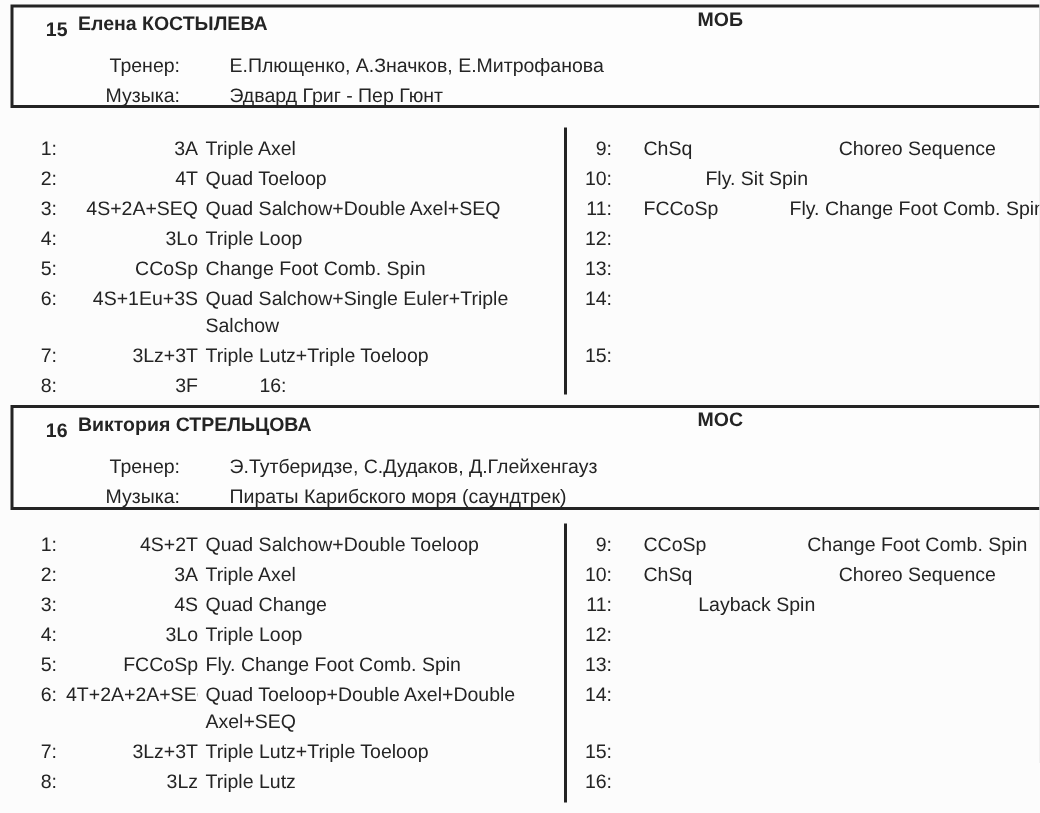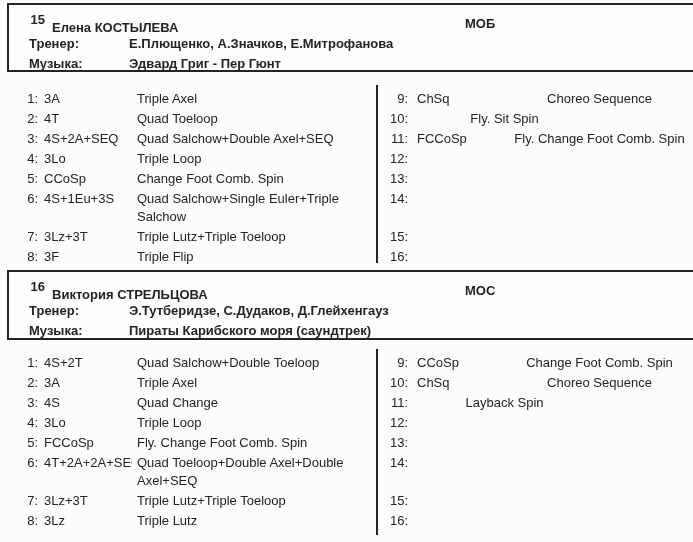--- a/index.html
+++ b/index.html
@@ -18,42 +18,42 @@
     left:7px;
     width:688px;              
     border:2px solid #242424;
     box-sizing:border-box;
     background:#fdfdfd;
   }
   .box-1 { top:3px;   height:69px; }
   .box-2 { top:270px; height:70px; }
 
   .start-num   { position:absolute; left:18px;  top:7px;  width:18px; text-align:right; font-weight:bold; }
-  .skater-name { position:absolute; left:43px;  top:15px;  font-weight:bold; white-space:nowrap; }
-  .club        { position:absolute; left:456px; top:11px;  font-weight:bold; }
-  .info-label  { position:absolute; left:20px;  width:91px; white-space:nowrap;font-weight:bold; }
-  .info-value  { position:absolute; left:120px; white-space:nowrap;font-weight:bold; }
+  .skater-name { position:absolute; left:43px;  top:3px;  font-weight:bold; white-space:nowrap; }
+  .club        { position:absolute; left:456px; top:0;  font-weight:bold; }
+  .info-label  { position:absolute; left:20px;  width:91px; text-align:right; white-space:nowrap; }
+  .info-value  { position:absolute; left:144px; white-space:nowrap; }
   .row-coach .info-label, .row-coach .info-value { top:31px; }
   .row-music .info-label, .row-music .info-value { top:51px; }
 
   .elements { position:absolute; left:0; width:693px; }
   .elements-1 { top:90px;  height:180px; }
   .elements-2 { top:354px; height:182px; }
 
   .vdiv { position:absolute; left:376px; top:-5px; width:2px; background:#242424; }
   .elements-1 .vdiv { height:178px; }
   .elements-2 .vdiv { height:186px; }
 
   .el-row { display:flex; align-items:flex-start; margin-bottom:2px; line-height:18px; }
   .cell   { display:block; flex:none; }
   .num-l  { width:38px;  text-align:right; }
-  .code-l { width:88px;  margin-left:6px;  white-space:nowrap; overflow:hidden; }
+  .code-l { width:88px;  margin-left:6px;  white-space:nowrap; overflow:hidden;text-align:right; }
   .desc-l { width:212px; margin-left:5px; }
   .num-r  { width:28px;  margin-left:31px; text-align:right; }
-  .code-r { width:86px;  margin-left:9px;  white-space:nowrap; overflow:hidden; }
+  .code-r { width:86px;  margin-left:21px;  white-space:nowrap; overflow:hidden; }
   .desc-r { width:175px; margin-left:9px;  white-space:nowrap;text-align:center; }
 </style>
 </head>
 <body>
 
 <div class="page">
 
   <div class="header-box box-1">
     <span class="start-num">15</span>
     <span class="skater-name">Елена КОСТЫЛЕВА</span>
@@ -122,21 +122,20 @@
       <span class="cell num-l">7:</span>
       <span class="cell code-l">3Lz+3T</span>
       <span class="cell desc-l">Triple Lutz+Triple Toeloop</span>
       <span class="cell num-r">15:</span>
       <span class="cell code-r"></span>
       <span class="cell desc-r"></span>
     </div>
     <div class="el-row">
       <span class="cell num-l">8:</span>
       <span class="cell code-l">3F</span>
-      <span class="cell desc-l">Triple Flip</span>
       <span class="cell num-r">16:</span>
       <span class="cell code-r"></span>
       <span class="cell desc-r"></span>
     </div>
   </div>
 
   <div class="header-box box-2">
     <span class="start-num">16</span>
     <span class="skater-name">Виктория СТРЕЛЬЦОВА</span>
     <span class="club">МОС</span>

